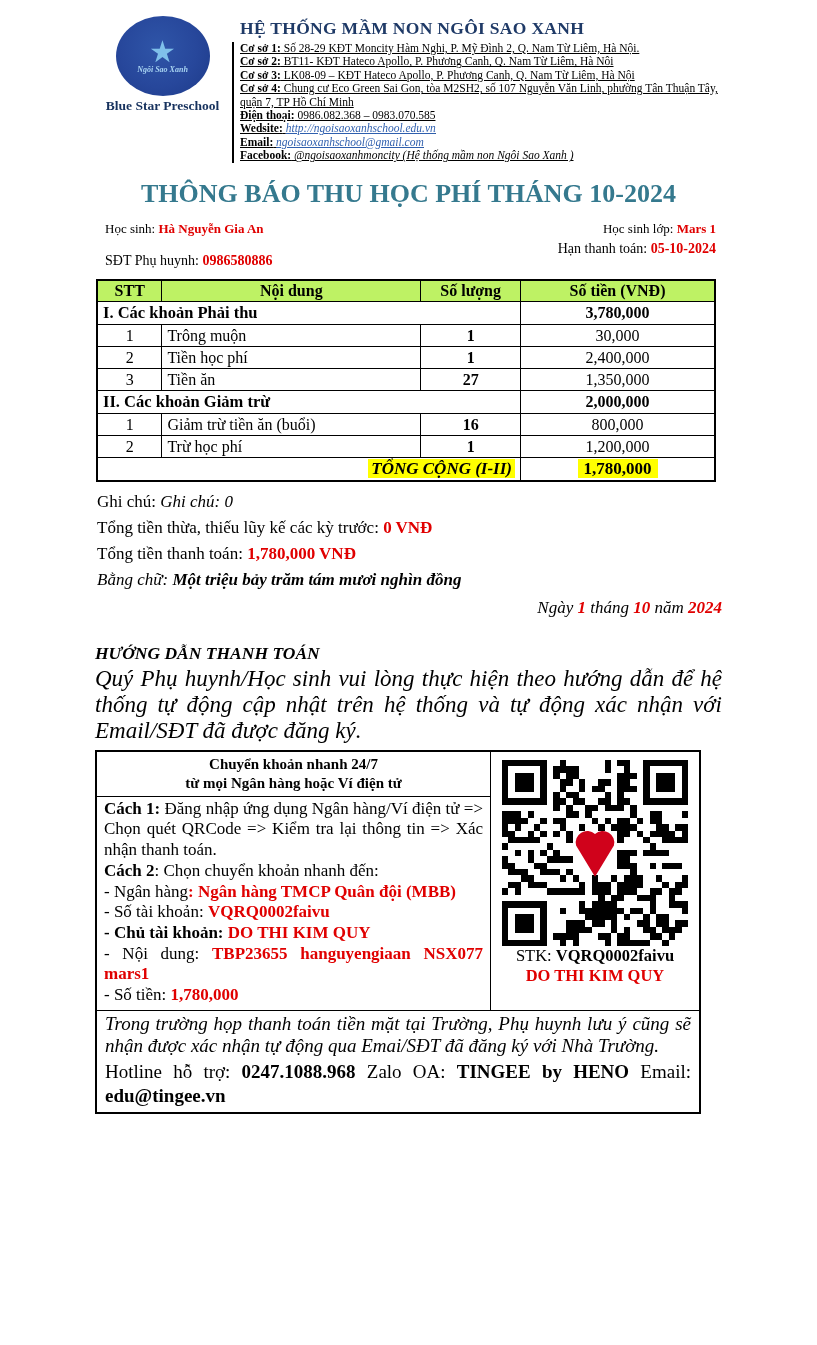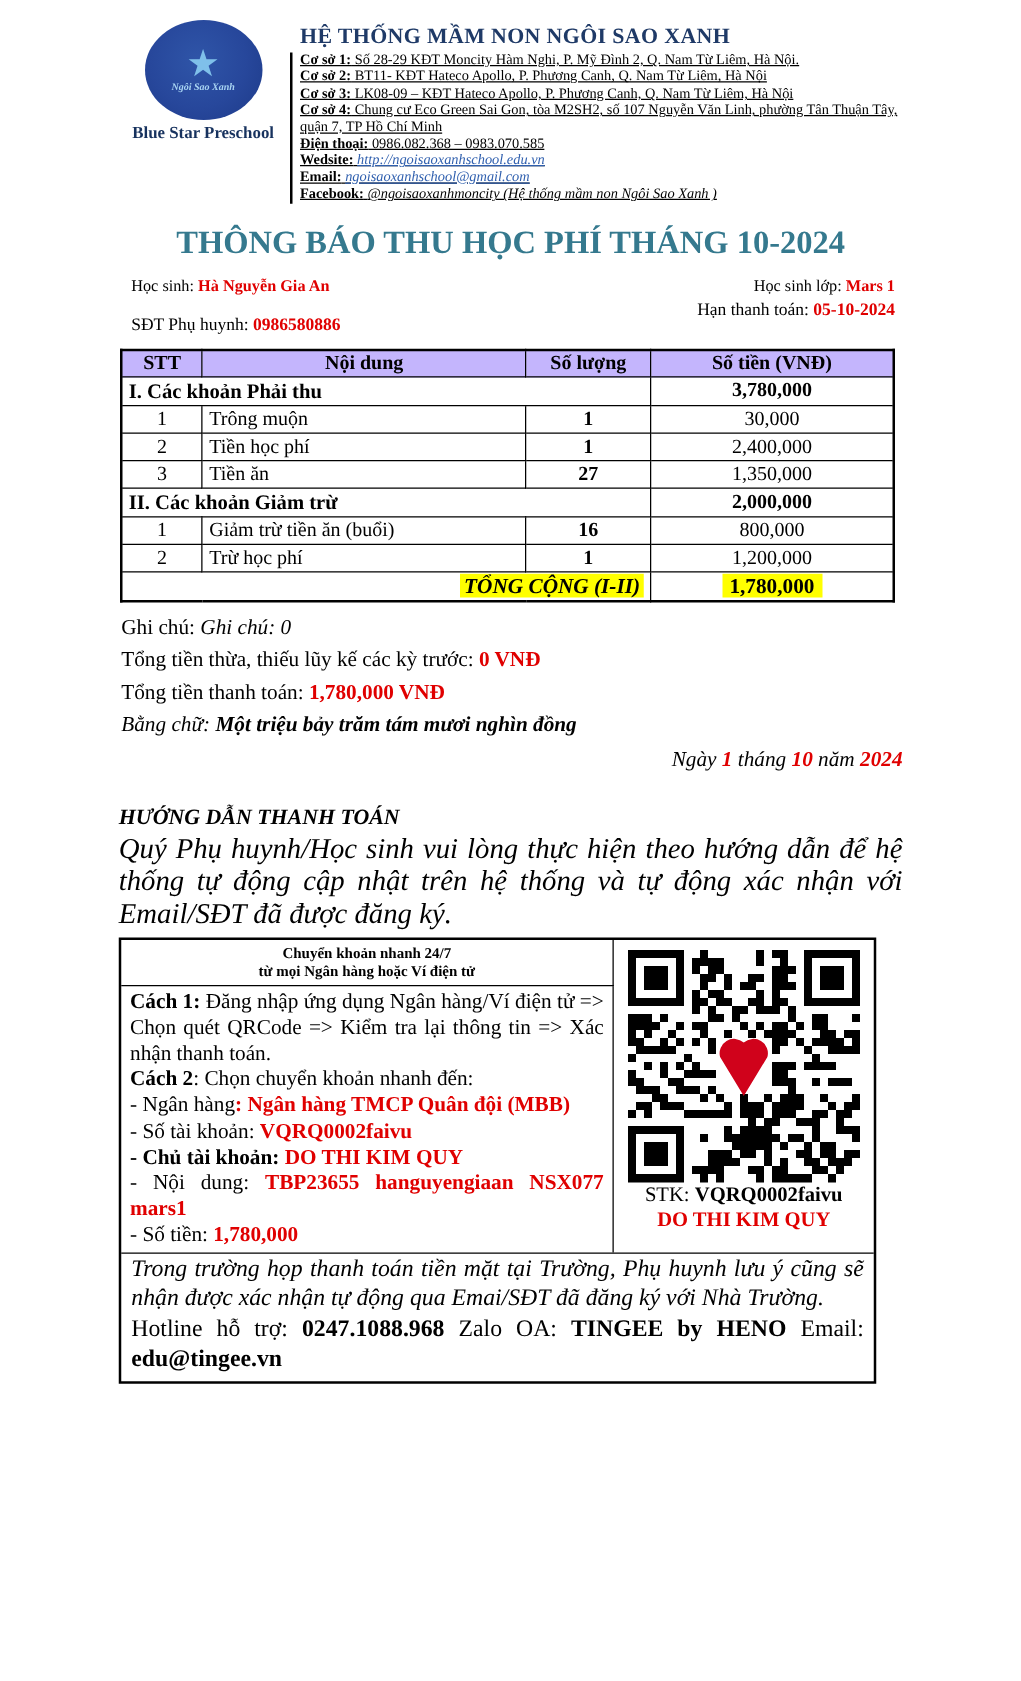--- a/index.html
+++ b/index.html
@@ -34,21 +34,21 @@
   .red { color:#e00000; font-weight:bold; }
   .stu-row1 { display:flex; justify-content:space-between; font-size:13px; margin:12px 6px 0 10px; }
   .stu-row2 { display:flex; justify-content:space-between; font-size:14px; margin:4px 6px 0 10px; }
   .stu-phone { padding-top:12px; }
   .due-block { width:200px; text-align:right; line-height:1.15; }
 
   
   table.fees { border-collapse:collapse; width:620px; margin:10px 0 0 1px; font-size:16px; }
   table.fees th, table.fees td { border:1px solid #000; padding:1px 5px; height:22px; }
   table.fees { border:2px solid #000; }
-  table.fees thead th { background:#c4b5fd; font-weight:bold; text-align:center; }
+  table.fees thead th { background:#bef264; font-weight:bold; text-align:center; }
   td.c { text-align:center; }
   td.l { text-align:left; }
   td.r { text-align:right; }
   .sec-label { font-weight:bold; font-size:16.5px; }
   .sec-amt { font-weight:bold; }
   .qty-b { font-weight:bold; }
   .hl { background:#ffff00; font-weight:bold; }
   .tot-label { font-style:italic; font-size:17px; padding:0 3px; }
   .tot-amt { font-size:17px; padding:0 6px; }
 
@@ -60,21 +60,21 @@
   .date-line { text-align:right; font-style:italic; font-size:17px; margin-top:8px; }
   .date-line .red { font-style:italic; }
 
   
   .guide-head { font-weight:bold; font-style:italic; font-size:17.5px; margin-top:25px; }
   .guide-par { font-style:italic; font-size:23px; text-align:justify; line-height:1.13; margin-top:2px; }
 
   
   .pay-box { border:2px solid #000; width:606px; margin-top:6px; display:grid; grid-template-columns:394px 1fr; }
   .pay-header { grid-column:1; border-right:1px solid #000; border-bottom:1px solid #000;
-    text-align:center; font-weight:bold; font-size:12px; padding:3px 2px; line-height:1.25; }
+    text-align:center; font-weight:bold; font-size:15px; padding:3px 2px; line-height:1.25; }
   .pay-methods { grid-column:1; border-right:1px solid #000; font-size:17px; padding:2px 7px 4px 7px; line-height:1.22; }
   .pay-methods p { margin:0; text-align:justify; }
   .pay-qr { grid-column:2; grid-row:1 / 3; text-align:center; padding-top:8px; }
   .qr-frame { width:186px; height:186px; margin:0 auto; }
   .qr-caption { font-size:16.5px; }
   .qr-holder { color:#e00000; font-weight:bold; font-size:16.5px; }
   .pay-note { grid-column:1 / 3; border-top:1px solid #000; padding:2px 8px 5px 8px; font-size:19px; }
   .pay-note .cash { font-style:italic; text-align:justify; line-height:1.18; margin:0; }
   .pay-note .hot { text-align:justify; line-height:1.25; margin:2px 0 0 0; }
   .b { font-weight:bold; }

